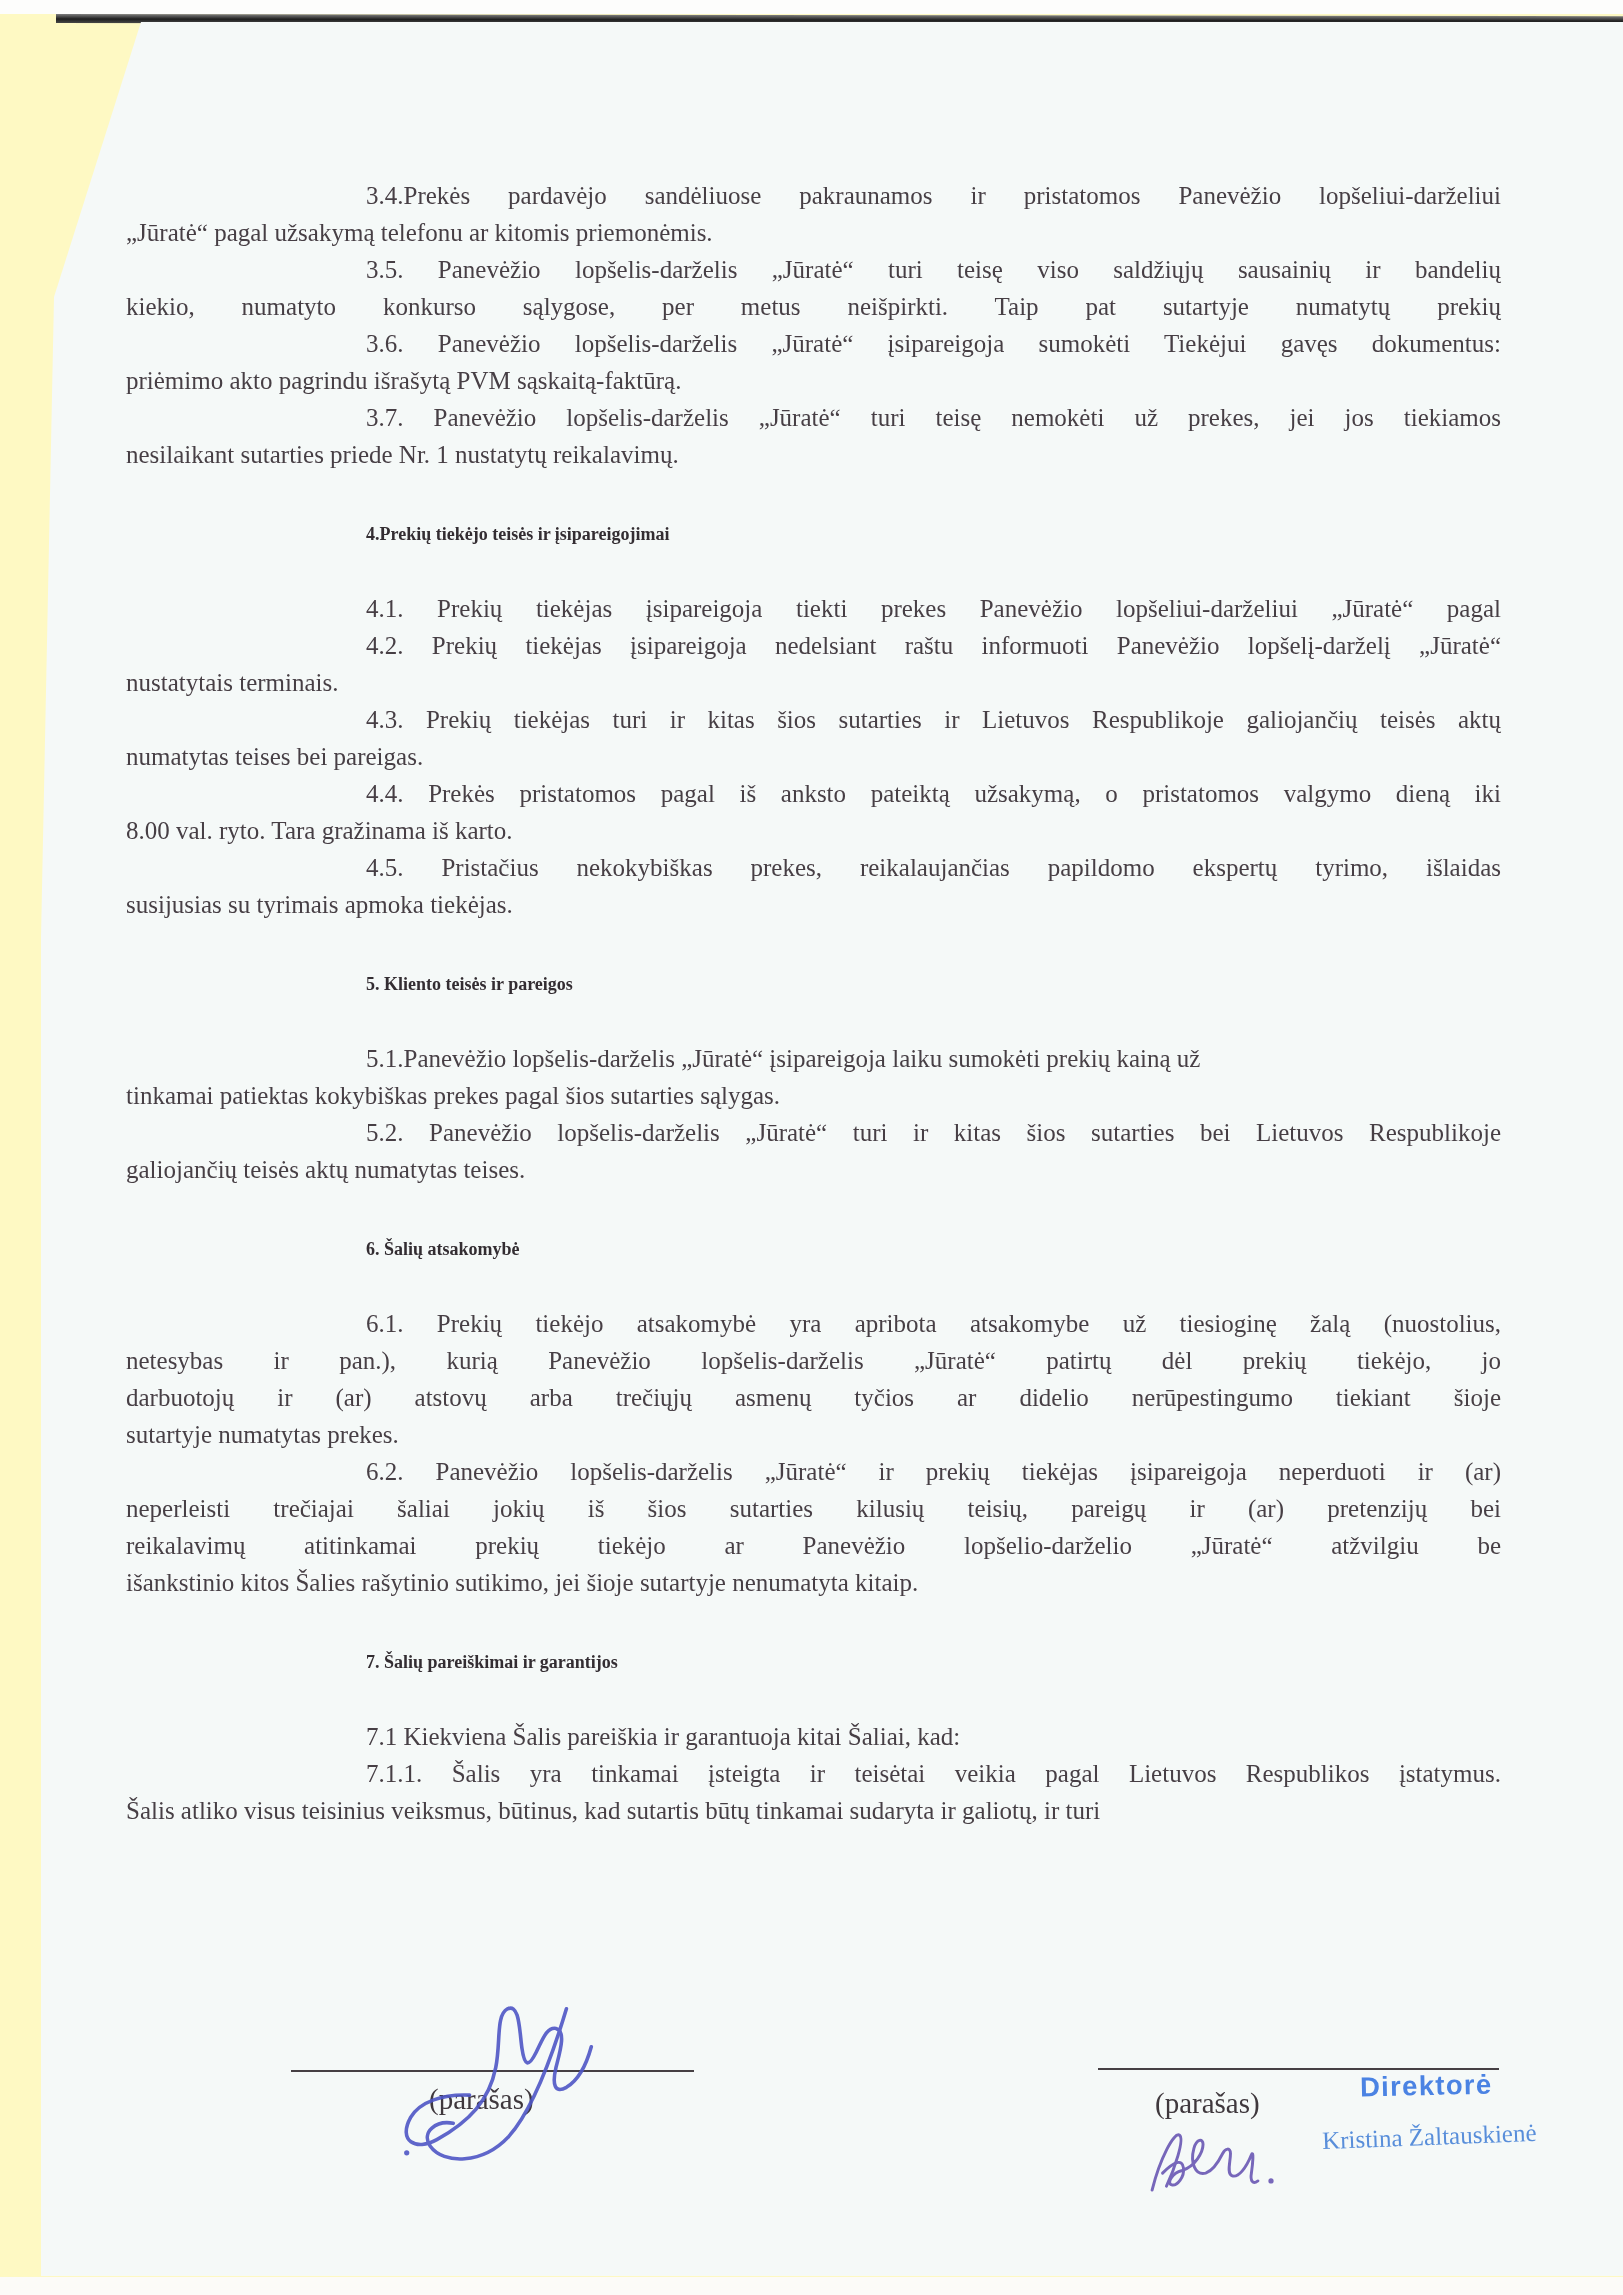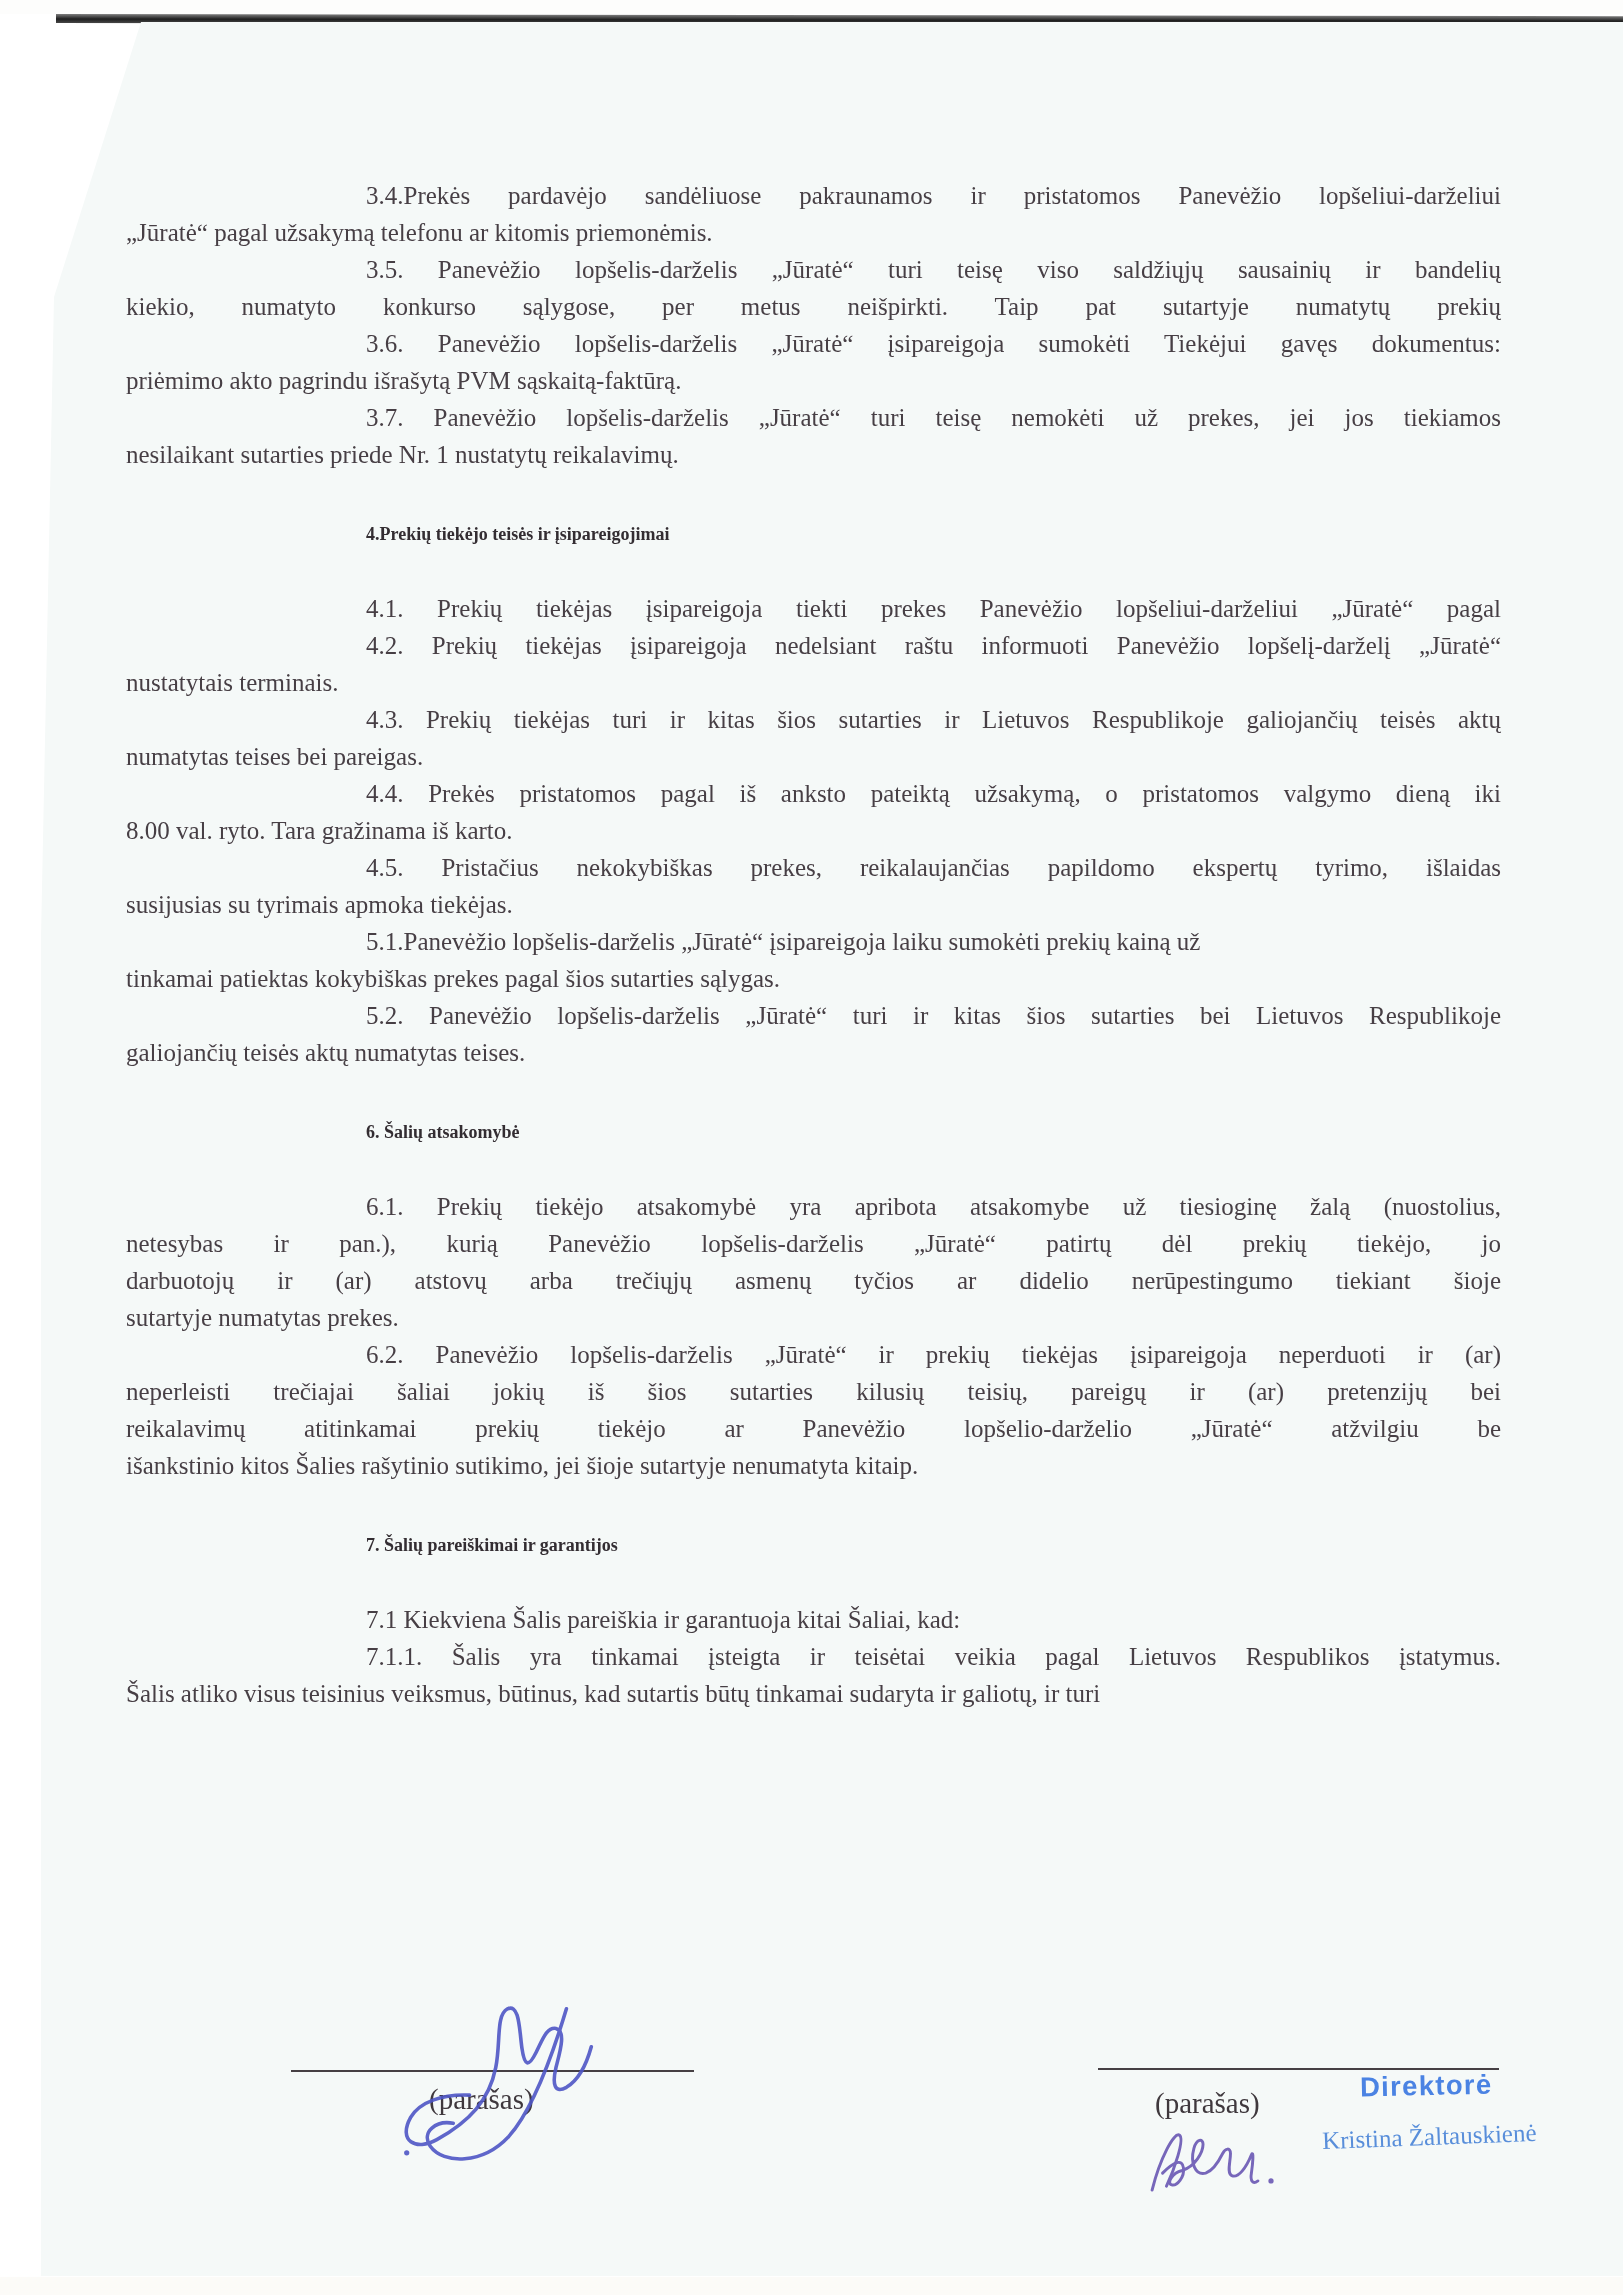--- a/index.html
+++ b/index.html
@@ -1,18 +1,18 @@
 <!DOCTYPE html>
 <html style="font-size:10.5px"><head>
 <meta charset="utf-8">
 <style>
   html,body{margin:0;padding:0;background:#e9e6df;}
   .sheet{
     position:relative;width:1624px;height:2295px;overflow:hidden;
-    background:#ffffff;
+    background:#fef9c3;
     font-family:"Liberation Serif","DejaVu Serif",serif;
   }
   .top-white{position:absolute;left:0;top:0;width:100%;height:14.4px;background:#fdfdfc;}
   .scan-top-bar{
     position:absolute;left:56px;top:14.4px;width:1571px;height:9.2px;
     background:linear-gradient(to bottom,#7d7d7d,#1f1f1f 55%,#474747);
     transform:rotate(0.08deg);transform-origin:left center;
   }
   .page{
     position:absolute;left:0;top:22px;width:1624px;height:2254px;
@@ -91,20 +91,21 @@
         <div class="line">numatytas teises bei pareigas.</div>
       </div>
       <div class="para">
         <div class="line first jl">4.4. Prekės pristatomos pagal iš anksto pateiktą užsakymą, o pristatomos valgymo dieną iki</div>
         <div class="line">8.00 val. ryto. Tara gražinama iš karto.</div>
       </div>
       <div class="para">
         <div class="line first jl">4.5. Pristačius nekokybiškas prekes, reikalaujančias papildomo ekspertų tyrimo, išlaidas</div>
         <div class="line">susijusias su tyrimais apmoka tiekėjas.</div>
       </div>
+      <div class="heading">5. Kliento teisės ir pareigos</div>
       <div class="para">
         <div class="line first">5.1.Panevėžio lopšelis-darželis „Jūratė“  įsipareigoja laiku sumokėti prekių kainą už</div>
         <div class="line">tinkamai patiektas kokybiškas prekes pagal šios sutarties sąlygas.</div>
       </div>
       <div class="para">
         <div class="line first jl">5.2. Panevėžio lopšelis-darželis „Jūratė“ turi ir kitas šios sutarties bei Lietuvos Respublikoje</div>
         <div class="line">galiojančių teisės aktų numatytas teises.</div>
       </div>
       <div class="heading">6. Šalių atsakomybė</div>
       <div class="para">

